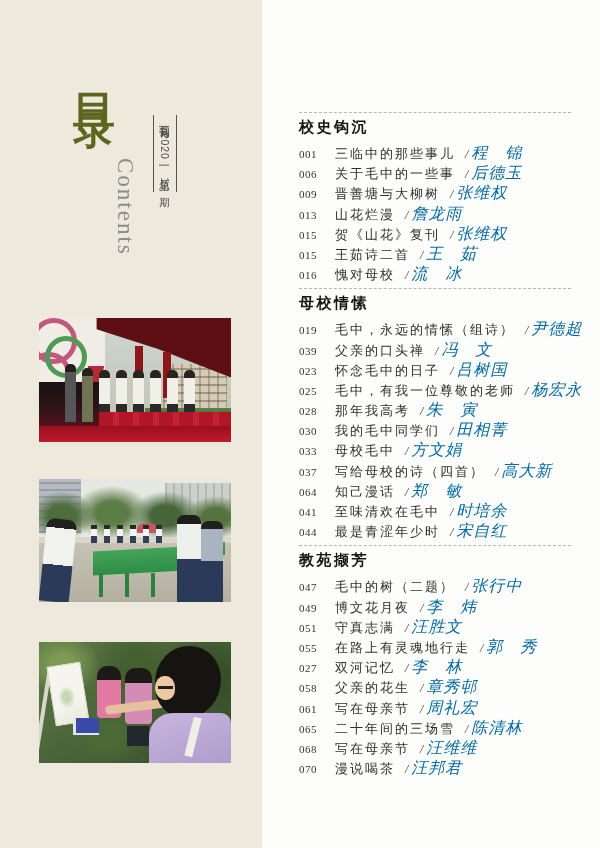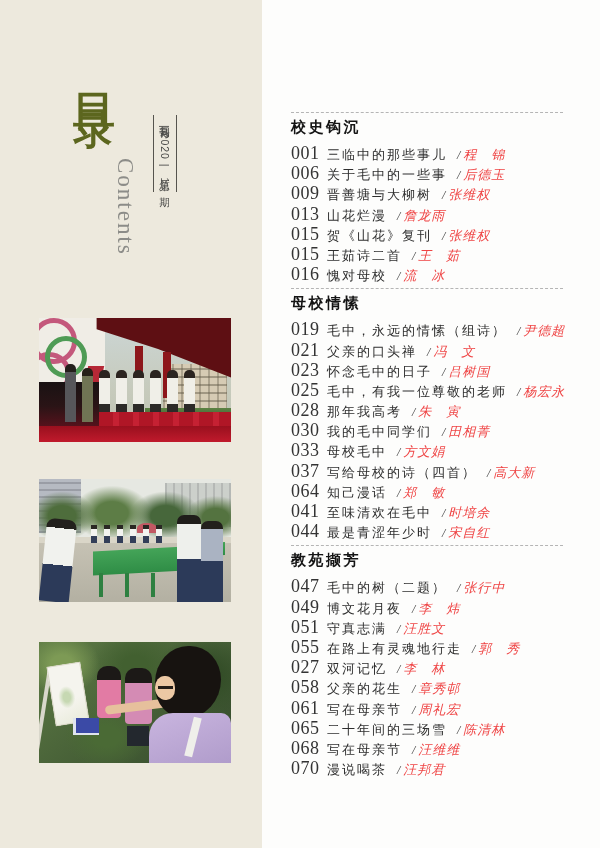--- a/index.html
+++ b/index.html
@@ -99,30 +99,30 @@
   .p3-arm{left:66px;top:60px;width:64px;height:9px;border-radius:5px;background:#e6c09c;transform:rotate(-7deg);}
   .p3-palette{left:34px;top:76px;width:26px;height:17px;background:#3b4aa6;box-shadow:inset 3px -2px 0 #dfe4ee;}
   .p3-hair{right:10px;top:4px;width:66px;height:72px;background:#171310;border-radius:52% 48% 55% 45%;}
   .p3-face{right:56px;top:34px;width:20px;height:24px;background:#ecc8a4;border-radius:50% 50% 45% 55%;}
   .p3-glasses{right:58px;top:44px;width:15px;height:3px;background:#241d18;}
   .p3-body{right:0;bottom:0;width:82px;height:50px;background:linear-gradient(160deg,#c9b5df,#b09ccb);
     border-radius:24px 10px 0 0;}
   .p3-strap{right:34px;bottom:6px;width:8px;height:40px;background:#efefea;transform:rotate(14deg);}
 
   
-  .toc{position:absolute;left:291px;top:112px;width:272px;}
+  .toc{position:absolute;left:299px;top:112px;width:272px;}
   .toc-section{border-top:1px dashed #b5b5b5;padding-top:2px;margin-bottom:4px;}
   .sec-title{font-size:15px;font-weight:700;color:#141414;letter-spacing:2.5px;
     margin:2px 0 6px;line-height:20px;font-family:"Liberation Sans",sans-serif;}
   .row{height:20.2px;line-height:20.2px;white-space:nowrap;}
   .num{display:inline-block;width:36px;font-family:"Liberation Serif",serif;
-    font-size:18px;color:#333;letter-spacing:0.5px;}
+    font-size:11px;color:#333;letter-spacing:0.5px;}
   .etitle{font-family:"Liberation Serif",serif;font-size:13px;color:#2e2e2e;letter-spacing:2px;}
   .slash{font-family:"Liberation Serif",serif;font-style:italic;font-size:12px;color:#3a3a3a;margin:0 3px 0 10px;}
-  .author{font-family:"Liberation Serif",serif;font-style:italic;font-size:13px;color:#ef4444;letter-spacing:1px;}
+  .author{font-family:"Liberation Serif",serif;font-style:italic;font-size:16px;color:#0369a1;letter-spacing:1px;}
 </style>
 </head>
 <body>
 
 <div class="page">
 
   <div class="left-band">
     <div class="v-title">目录</div>
     <div class="contents-en">Contents</div>
     <div class="issue">复刊号 | 2020 | 总第 1 期</div>
@@ -204,21 +204,21 @@
         <div class="row"><span class="num">006</span><span class="etitle">关于毛中的一些事</span><span class="slash">/</span><span class="author">后德玉</span></div>
         <div class="row"><span class="num">009</span><span class="etitle">晋善塘与大柳树</span><span class="slash">/</span><span class="author">张维权</span></div>
         <div class="row"><span class="num">013</span><span class="etitle">山花烂漫</span><span class="slash">/</span><span class="author">詹龙雨</span></div>
         <div class="row"><span class="num">015</span><span class="etitle">贺《山花》复刊</span><span class="slash">/</span><span class="author">张维权</span></div>
         <div class="row"><span class="num">015</span><span class="etitle">王茹诗二首</span><span class="slash">/</span><span class="author">王　茹</span></div>
         <div class="row"><span class="num">016</span><span class="etitle">愧对母校</span><span class="slash">/</span><span class="author">流　冰</span></div>
       </section>
       <section class="toc-section">
         <h2 class="sec-title">母校情愫</h2>
         <div class="row"><span class="num">019</span><span class="etitle">毛中，永远的情愫（组诗）</span><span class="slash">/</span><span class="author">尹德超</span></div>
-        <div class="row"><span class="num">021</span><span class="etitle">父亲的口头禅</span><span class="slash">/</span><span class="author">冯　文</span></div>
+        <div class="row"><span class="num">039</span><span class="etitle">父亲的口头禅</span><span class="slash">/</span><span class="author">冯　文</span></div>
         <div class="row"><span class="num">023</span><span class="etitle">怀念毛中的日子</span><span class="slash">/</span><span class="author">吕树国</span></div>
         <div class="row"><span class="num">025</span><span class="etitle">毛中，有我一位尊敬的老师</span><span class="slash">/</span><span class="author">杨宏永</span></div>
         <div class="row"><span class="num">028</span><span class="etitle">那年我高考</span><span class="slash">/</span><span class="author">朱　寅</span></div>
         <div class="row"><span class="num">030</span><span class="etitle">我的毛中同学们</span><span class="slash">/</span><span class="author">田相菁</span></div>
         <div class="row"><span class="num">033</span><span class="etitle">母校毛中</span><span class="slash">/</span><span class="author">方文娟</span></div>
         <div class="row"><span class="num">037</span><span class="etitle">写给母校的诗（四首）</span><span class="slash">/</span><span class="author">高大新</span></div>
         <div class="row"><span class="num">064</span><span class="etitle">知己漫话</span><span class="slash">/</span><span class="author">郑　敏</span></div>
         <div class="row"><span class="num">041</span><span class="etitle">至味清欢在毛中</span><span class="slash">/</span><span class="author">时培余</span></div>
         <div class="row"><span class="num">044</span><span class="etitle">最是青涩年少时</span><span class="slash">/</span><span class="author">宋自红</span></div>
       </section>

